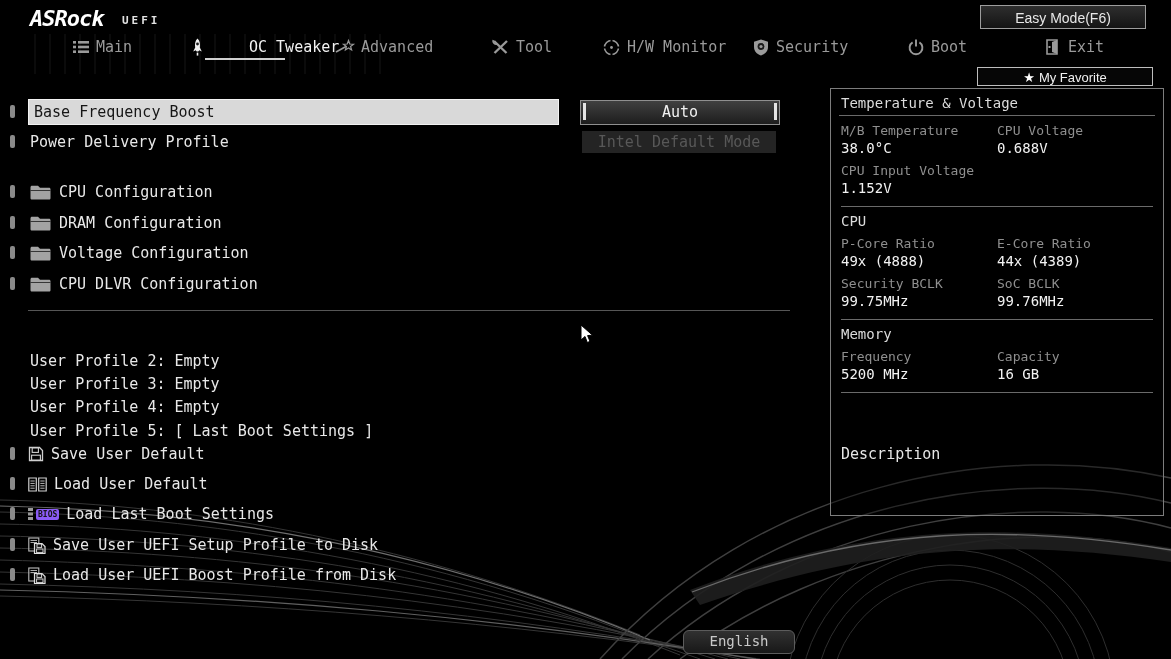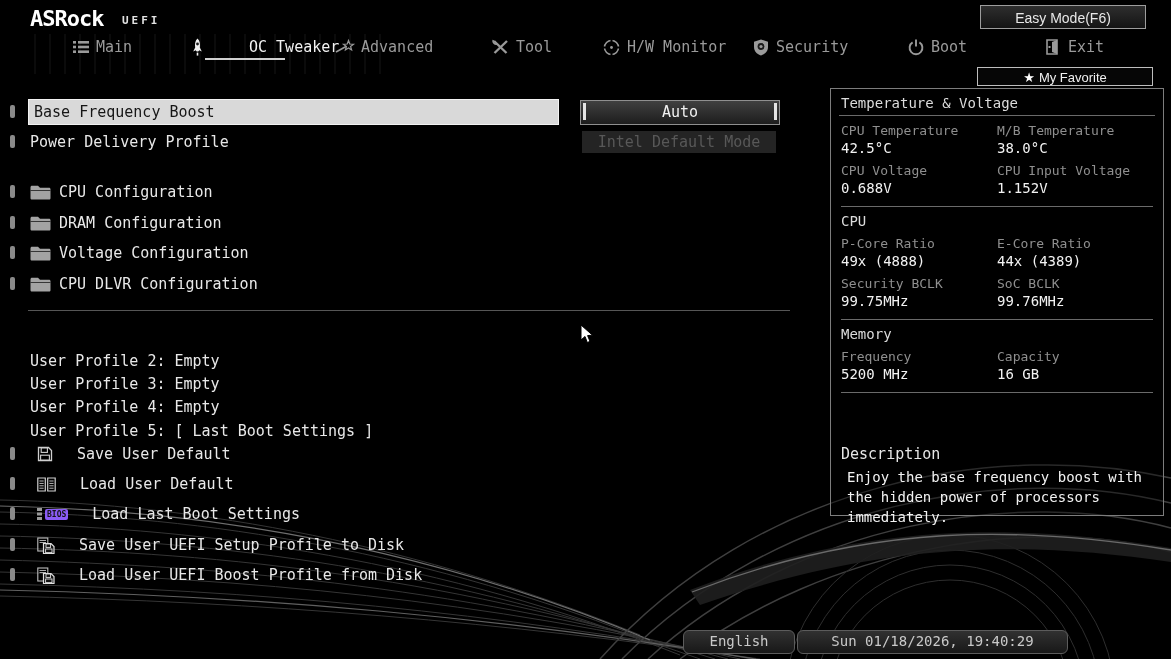--- a/index.html
+++ b/index.html
@@ -1,21 +1,21 @@
 <!DOCTYPE html>
 <html><head>
 <meta charset="utf-8">
 <style>
   html,body{margin:0;padding:0;background:#000;}
   .screen{position:relative;width:1171px;height:659px;background:#000;overflow:hidden;
           font-family:"DejaVu Sans Mono", monospace;-webkit-font-smoothing:none;}
   .abs{position:absolute;}
 
   
-  .logo{left:30px;top:6px;color:#fff;font-size:22px;font-weight:bold;letter-spacing:-1px;}
+  .logo{left:30px;top:6px;color:#fff;font-size:22px;font-weight:bold;font-style:italic;letter-spacing:-1px;}
   .logo-sub{left:122px;top:14px;color:#e2e2e2;font-size:11px;font-weight:bold;letter-spacing:3px;}
   .easy-mode{left:980px;top:5px;width:166px;height:24px;background:linear-gradient(#2e2e2e,#141414);
              border:1px solid #9d9d9d;color:#e8e8e8;font-size:14px;text-align:center;line-height:23px;cursor:pointer;}
   .stripes{left:34px;top:34px;width:350px;height:40px;opacity:.5;
            background:repeating-linear-gradient(90deg,#161616 0 2px,transparent 2px 15px);}
   .nav-item{top:36px;height:22px;display:flex;align-items:center;gap:7px;color:#9a9a9a;font-size:15px;cursor:pointer;}
   .nav-item.active{color:#f2f2f2;gap:44px;}
   .nav-item svg{display:block;}
   .nav-underline{left:205px;top:58px;width:80px;height:2px;background:#d0d0d0;}
   .my-favorite{left:977px;top:67px;width:176px;height:19px;border:1px solid #bdbdbd;background:#060606;
@@ -29,21 +29,21 @@
   .select-auto{left:580px;top:100px;width:198px;height:23px;border:1px solid #8f8f8f;
                background:linear-gradient(#404040,#1d1d1d);color:#f0f0f0;font-size:15px;text-align:center;
                line-height:22px;cursor:pointer;}
   .select-auto::before,.select-auto::after{content:"";position:absolute;top:2px;width:3px;height:17px;background:#e3e3e3;}
   .select-auto::before{left:2px}.select-auto::after{right:2px}
   .btn-disabled{left:582px;top:131px;width:194px;height:22px;background:#242424;color:#585858;
                 font-size:15px;text-align:center;line-height:22px;}
   .plain-row{left:30px;height:22px;display:flex;align-items:center;gap:8px;color:#e8e8e8;font-size:15px;cursor:pointer;}
   .sep-line{left:28px;top:310px;width:762px;height:1px;background:#565656;}
   .profile-row{left:30px;height:22px;color:#e8e8e8;font-size:15px;line-height:22px;cursor:pointer;}
-  .action-row{left:37px;height:22px;display:flex;align-items:center;gap:24px;color:#e8e8e8;font-size:15px;cursor:pointer;}
+  .action-row{left:28px;height:22px;display:flex;align-items:center;gap:7px;color:#e8e8e8;font-size:15px;cursor:pointer;}
   .bios-chip{display:inline-block;background:#8b5cf6;color:#141414;font-size:8px;font-weight:bold;
              padding:1px 2px;border-radius:2px;line-height:9px;}
 
   
   .panel{left:830px;top:88px;width:334px;height:428px;border:1px solid #7d7d7d;box-sizing:border-box;
          padding:4px 8px;background:rgba(0,0,0,.35);}
   .panel-title{color:#dcdcdc;font-size:14px;padding:2px 2px 4px 2px;border-bottom:1px solid #6a6a6a;margin-bottom:6px;}
   .sgrid{display:grid;grid-template-columns:1fr 1fr;padding:0 2px;}
   .cell{margin-bottom:5px;}
   .slabel{color:#8f8f8f;font-size:13px;line-height:17px;}
@@ -296,24 +296,20 @@
       <rect x="8.6" y="12" width="6.4" height="3.6" fill="none" stroke="#e0e0e0" stroke-width="0.9"></rect>
     </svg>
     <span>Load User UEFI Boost Profile from Disk</span>
   </div>
 
   <div class="abs panel">
     <div class="panel-title">Temperature &amp; Voltage</div>
 
     <div class="sgrid">
       <div class="cell">
-        <div class="slabel">CPU Temperature</div>
-        <div class="svalue">42.5°C</div>
-      </div>
-      <div class="cell">
         <div class="slabel">M/B Temperature</div>
         <div class="svalue">38.0°C</div>
       </div>
       <div class="cell">
         <div class="slabel">CPU Voltage</div>
         <div class="svalue">0.688V</div>
       </div>
       <div class="cell">
         <div class="slabel">CPU Input Voltage</div>
         <div class="svalue">1.152V</div>
@@ -352,23 +348,21 @@
       </div>
       <div class="cell">
         <div class="slabel">Capacity</div>
         <div class="svalue">16 GB</div>
       </div>
     </div>
 
     <div class="psep"></div>
 
     <div class="desc-title">Description</div>
-    <div class="desc-text">Enjoy the base frequency boost with the hidden power of processors immediately.</div>
   </div>
 
   <div class="abs pill lang">English</div>
-  <div class="abs pill datetime">Sun 01/18/2026, 19:40:29</div>
 
   <svg class="abs" style="left:580px;top:324px" width="14" height="20" viewBox="0 0 14 20">
     <path d="M1 1 L1 16 L5 12.5 L7.3 18.5 L10 17.4 L7.6 11.6 L12.5 11.2 Z" fill="#fff" stroke="#000" stroke-width="1"></path>
   </svg>
 
 </div>
 
 </body></html>

